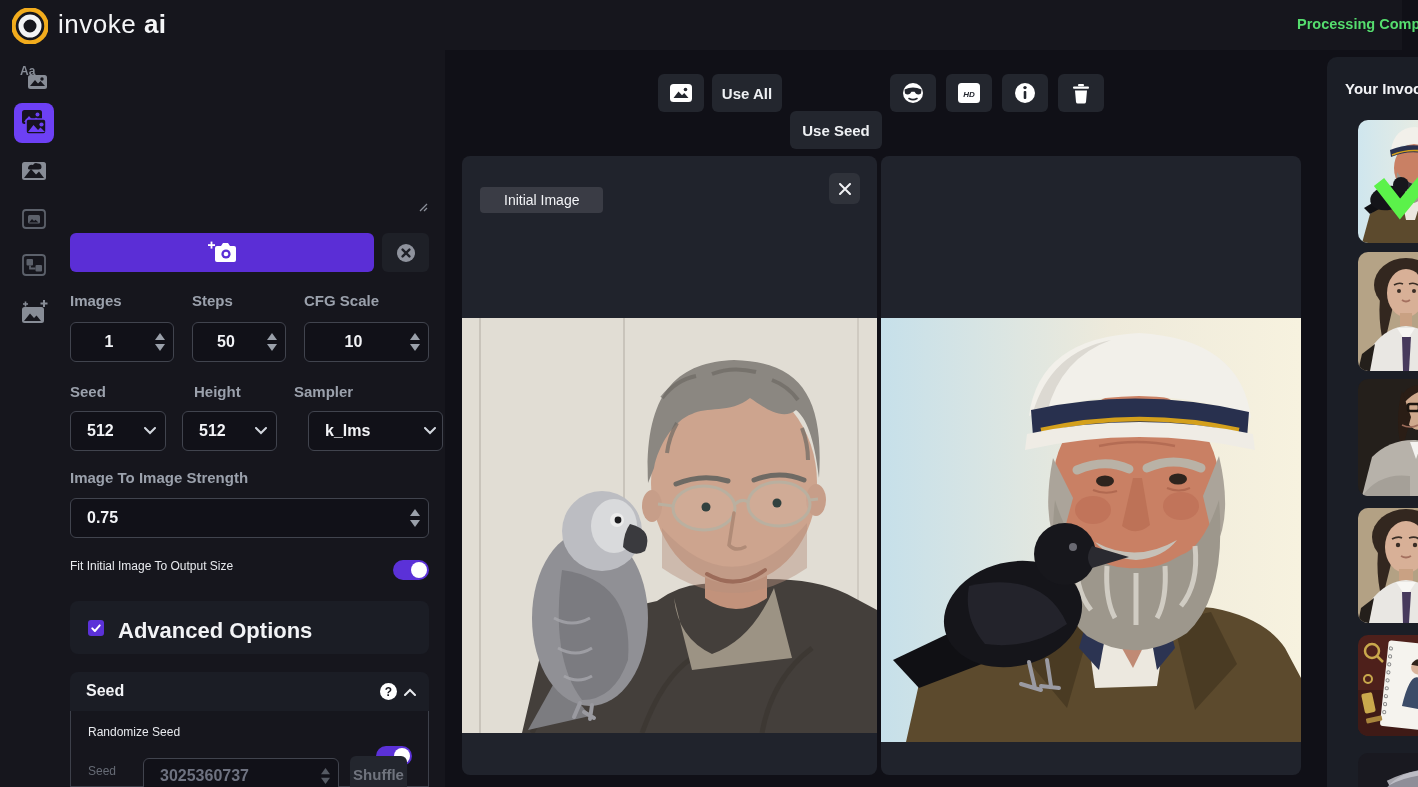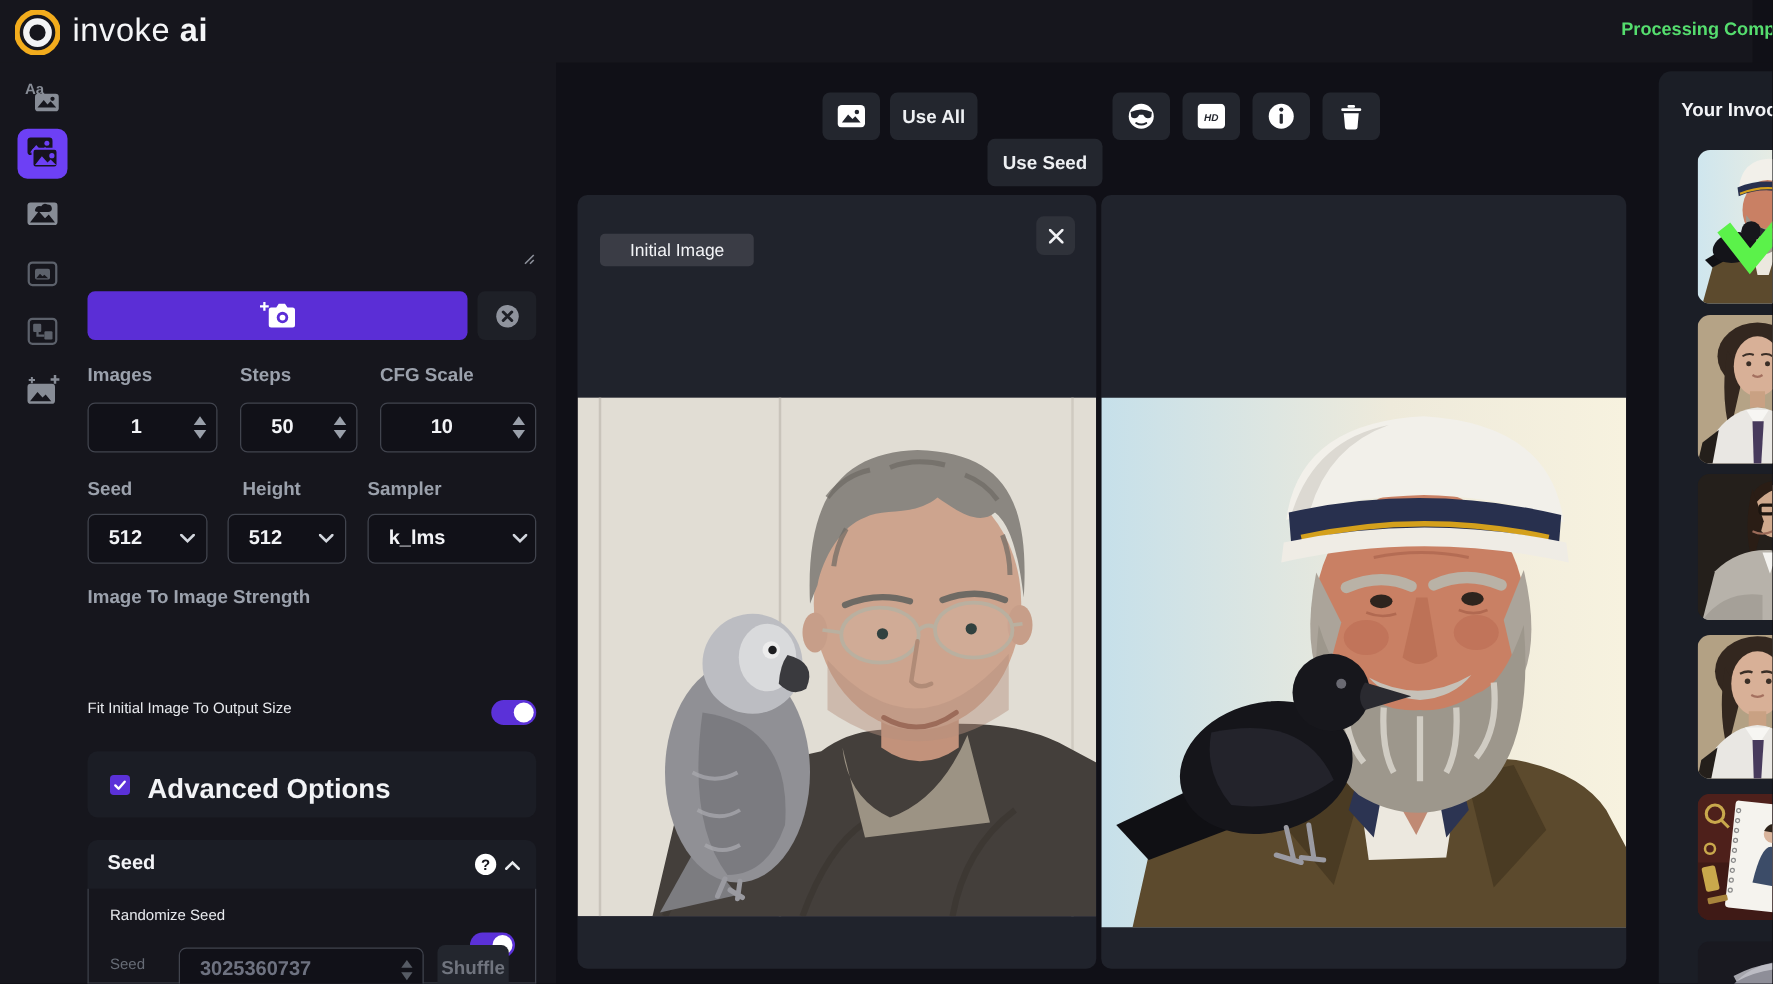--- a/index.html
+++ b/index.html
@@ -194,30 +194,39 @@
       </div>
   </div>
   <div class="abs selbox" style="left:182px;top:411px;width:95px;">
     <div class="val">512</div>
     <div class="chv">
         <svg width="12" height="8">
           <path d="M1 1 L6 6 L11 1" stroke="#d2d6dd" stroke-width="2" fill="none" stroke-linecap="round"></path>
         </svg>
       </div>
   </div>
-  <div class="abs selbox" style="left:294px;top:411px;width:135px;gap:48px;">
+  <div class="abs selbox" style="left:308px;top:411px;width:135px;gap:48px;">
     <div class="val">k_lms</div>
     <div class="chv">
         <svg width="12" height="8">
           <path d="M1 1 L6 6 L11 1" stroke="#d2d6dd" stroke-width="2" fill="none" stroke-linecap="round"></path>
         </svg>
       </div>
   </div>
 
   <div class="abs plabel" style="left:70px;top:469px;">Image To Image Strength</div>
+  <div class="abs numbox" style="left:70px;top:498px;width:359px;">
+    <div class="val left">0.75</div>
+    <div class="stp">
+        <svg width="12" height="20" viewBox="0 0 12 20">
+          <path d="M6 1 L11 8 H1 Z" fill="#9aa0aa"></path>
+          <path d="M6 19 L1 12 H11 Z" fill="#9aa0aa"></path>
+        </svg>
+      </div>
+  </div>
 
   <div class="abs optlabel" style="left:70px;top:559px;">Fit Initial Image To Output Size</div>
   <div class="abs toggle" style="left:393px;top:560px;">
       <span class="knob"></span>
     </div>
 
   <div class="abs advbox"></div>
   <div class="abs checkbox" style="left:88px;top:620px;">
     <svg width="12" height="12" viewBox="0 0 16 16">
         <path d="M3 8.5 L6.5 12 L13 4.5" stroke="#fff" stroke-width="2.6" fill="none" stroke-linecap="round" stroke-linejoin="round"></path>

